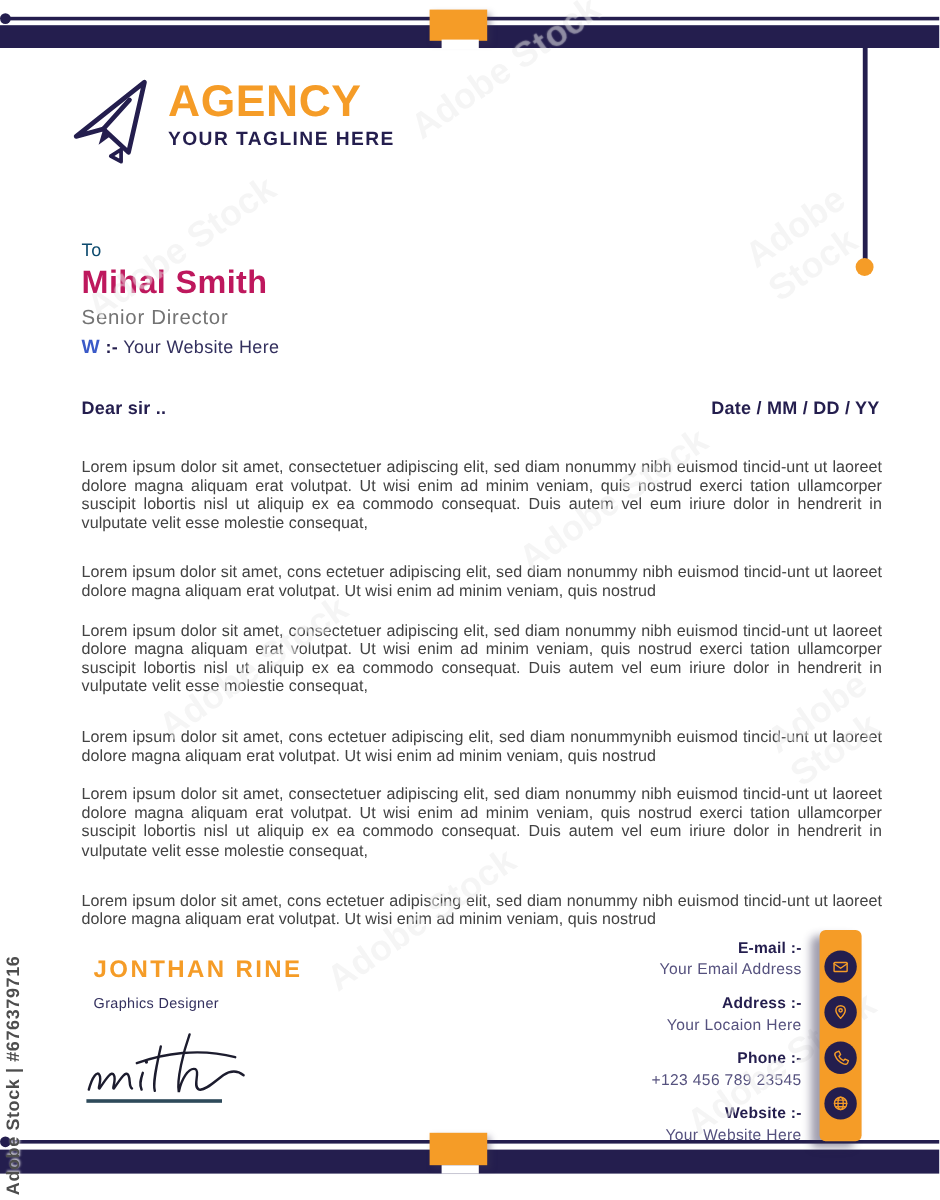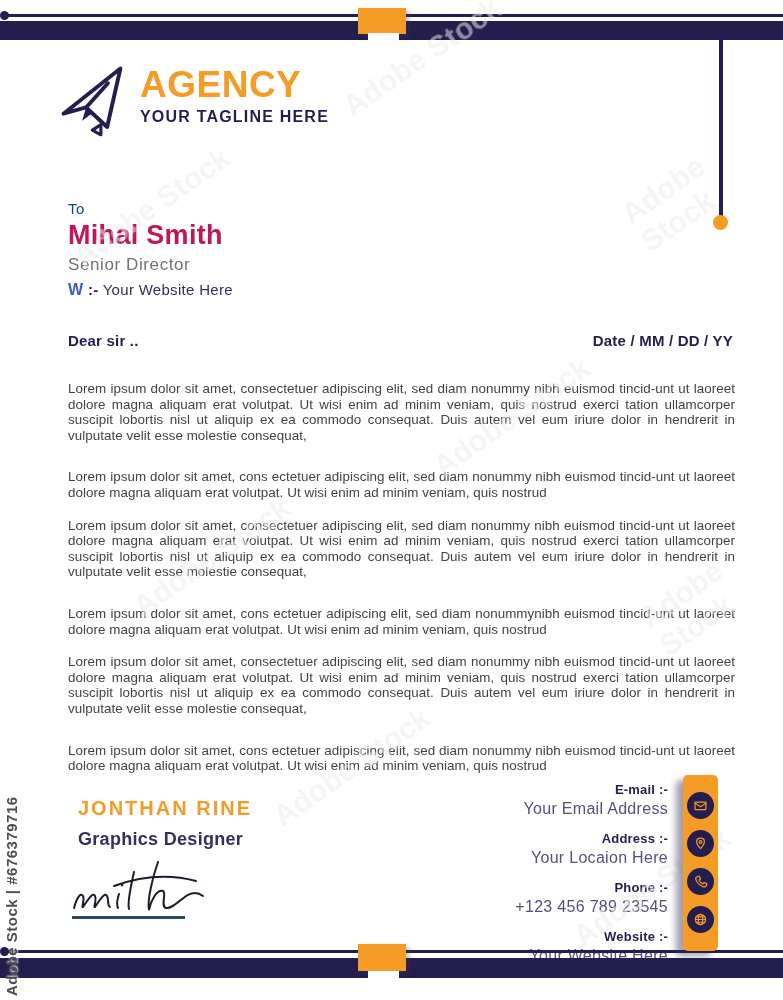--- a/index.html
+++ b/index.html
@@ -43,29 +43,29 @@
   .salutation-row { position:absolute; left:68px; top:332px; width:665px;
     display:flex; justify-content:space-between; }
   .dear, .date { font-size:15px; font-weight:bold; color:#241e4e; letter-spacing:.2px; }
   
   .letter-body { position:absolute; left:68px; top:381px; width:667px; }
   .letter-body p { font-size:13.4px; line-height:15.6px; color:#434343; text-align:justify; margin-bottom:11px; letter-spacing:.05px; }
   .letter-body p.group-end { margin-bottom:17px;margin-top:26px; }
   
   .sender { position:absolute; left:78px; top:797px; }
   .sender-name { font-size:20px; font-weight:bold; color:#f59c27; letter-spacing:2px; }
-  .sender-role { font-size:18px; font-weight:bold; color:#33305e; margin-top:9px; letter-spacing:.3px; }
+  .sender-role { font-size:12px; font-weight:normal; color:#33305e; margin-top:9px; letter-spacing:.3px; }
   .signature { position:absolute; left:66px; top:856px; width:145px; height:64px; }
   .signature-underline { position:absolute; left:72px; top:916px; width:113px; height:2.6px; background:#2e4a5a; }
   
   .contact-text { position:absolute; left:420px; top:782px; width:248px;
     display:flex; flex-direction:column; align-items:flex-end; }
   .contact-row { display:flex; flex-direction:column; align-items:flex-end; margin-bottom:13px; }
   .contact-label { font-size:13px; font-weight:bold; color:#241e4e; letter-spacing:.2px; }
-  .contact-value { font-size:16px; color:#55517e; margin-top:3px; letter-spacing:.3px; }
+  .contact-value { font-size:13px; color:#55517e; margin-top:3px; letter-spacing:.3px; }
   .contact-bar { position:absolute; left:683px; top:775px; width:35px; height:176px;
     background:#f59c27; border-radius:5px; box-shadow:-7px 5px 7px rgba(45,40,75,.45);
     display:flex; flex-direction:column; align-items:center; padding-top:17px; gap:11px; z-index:2; }
   .icon-circle { width:27px; height:27px; border-radius:50%; background:#241e4e;
     display:flex; align-items:center; justify-content:center; flex:0 0 auto; }
   .icon-circle svg { width:17px; height:17px; stroke:#f59c27; fill:none; stroke-width:7; stroke-linecap:round; stroke-linejoin:round; }
   
   .wm-vertical { position:absolute; left:3px; top:768px; height:228px;
     writing-mode:vertical-rl; transform:rotate(180deg);
     font-size:15px; font-weight:bold; color:#4d4d4d; letter-spacing:.5px;

